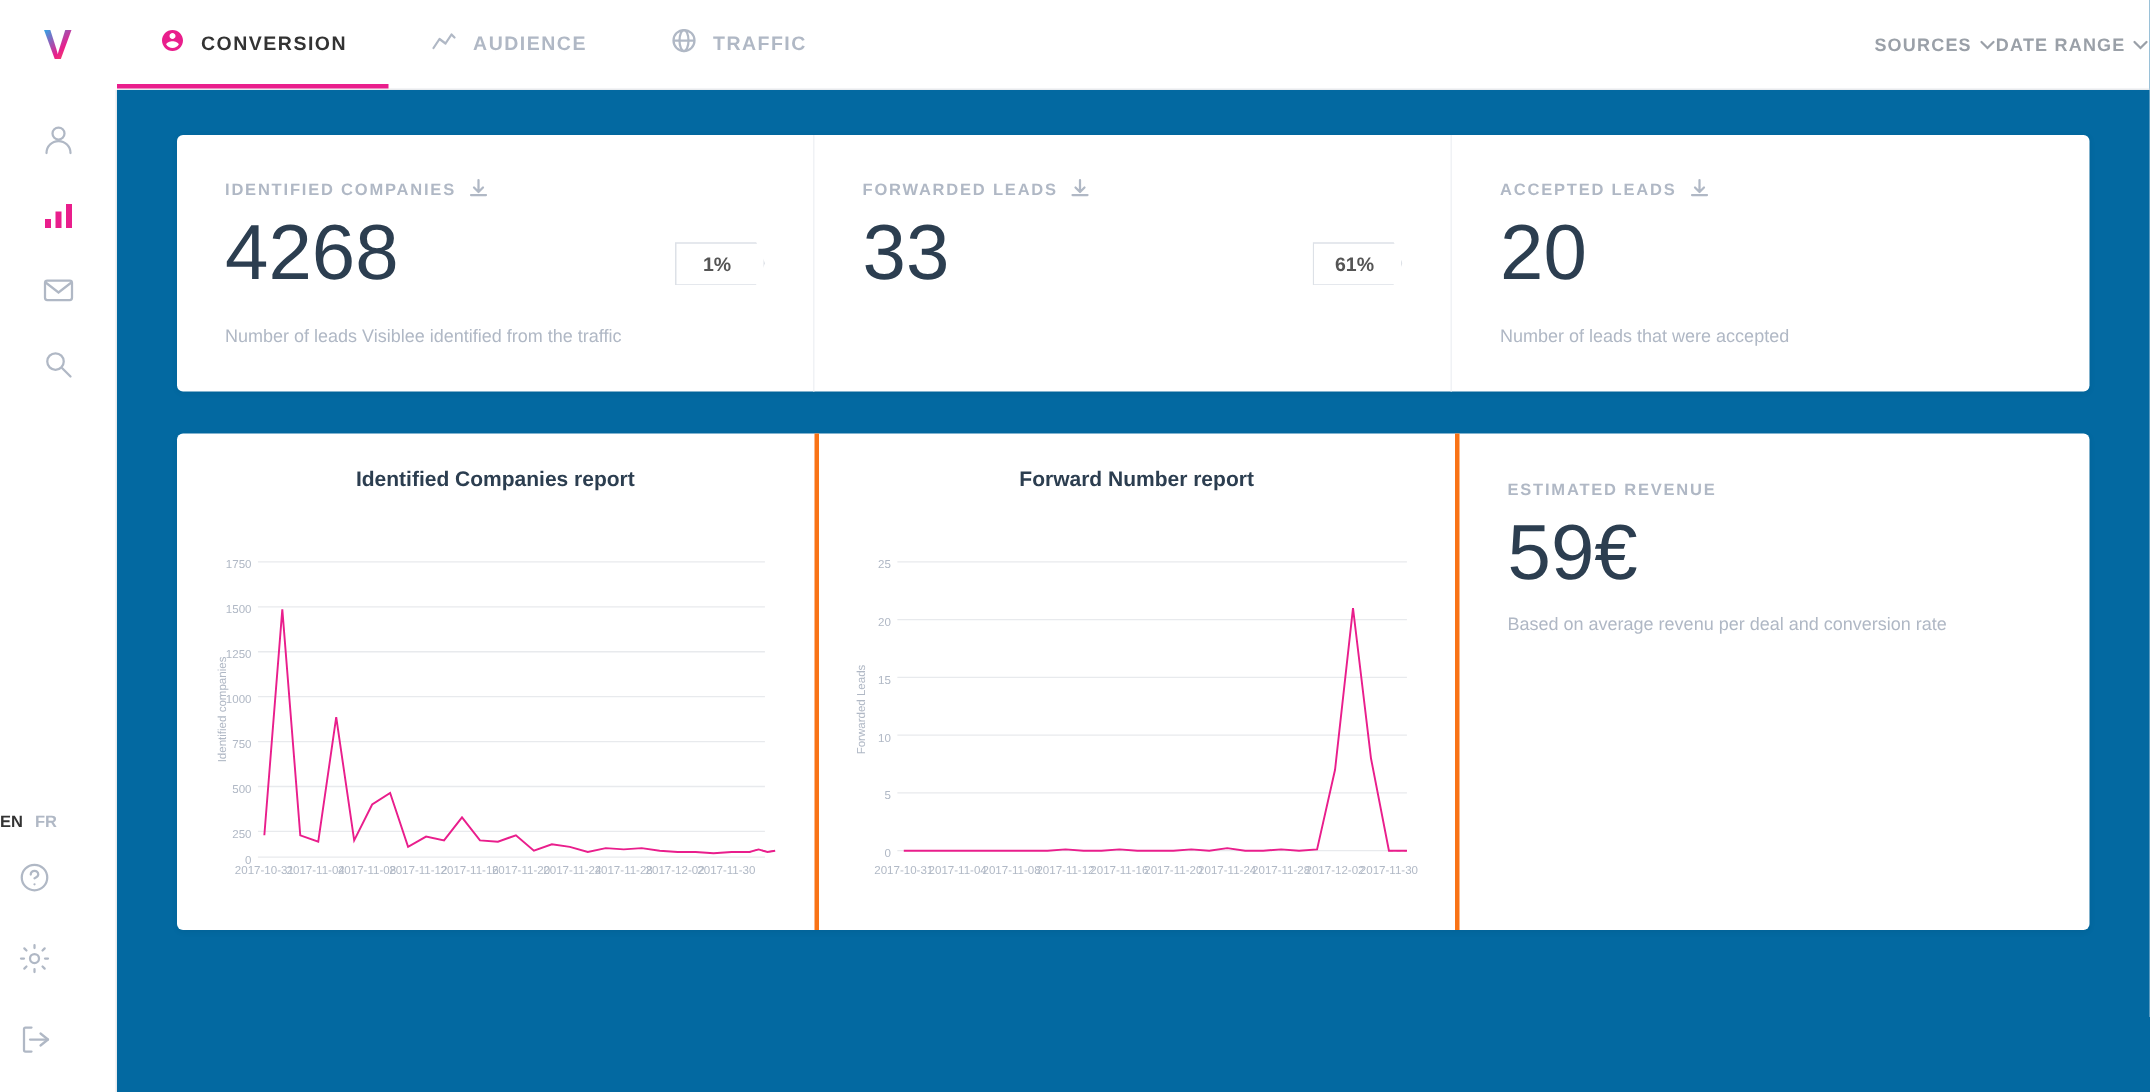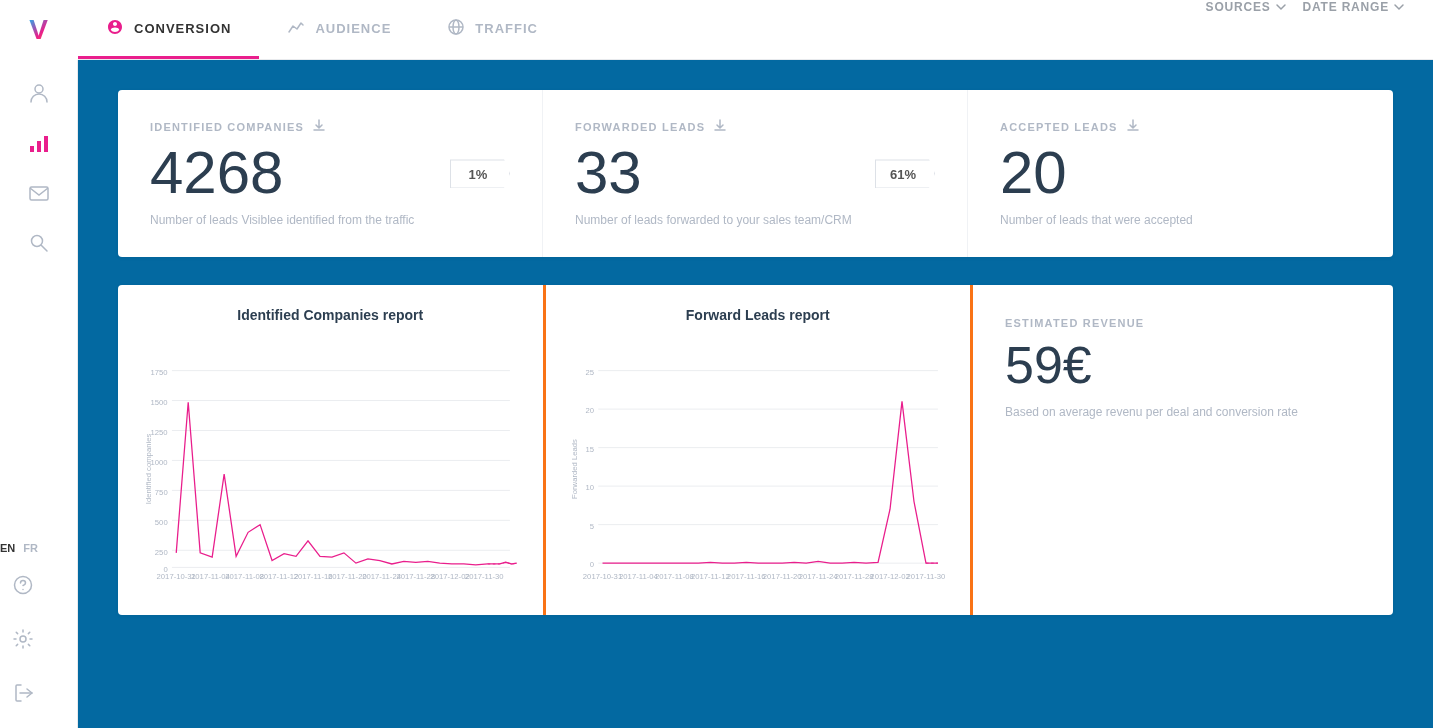--- a/index.html
+++ b/index.html
@@ -92,23 +92,22 @@
       border-bottom: 3px solid transparent;
       text-transform: uppercase;
     }
     .topnav-tab.active {
       color: #333;
       border-bottom-color: #e91e8c;
     }
     .topnav-right {
       margin-left: auto;
       display: flex;
-      align-items: flex-start;
-      gap: 16px;
-      padding-right: 28px;
+      align-items: center;
+      gap: 0;
       font-size: 12px;
       font-weight: 600;
       color: #b0b8c5;
       letter-spacing: 0.5px;
     }
     .topnav-right .dropdown-btn {
       display: flex;
       align-items: center;
       gap: 4px;
       cursor: pointer;
@@ -153,25 +152,25 @@
       align-items: center;
       gap: 8px;
       margin-bottom: 8px;
     }
     .stat-label .download-icon {
       font-size: 14px;
       color: #b0b8c5;
       cursor: pointer;
     }
     .stat-value {
-      font-size: 60px;
+      font-size: 52px;
       font-weight: 300;
       color: #2c3e50;
       line-height: 1;
-      margin-bottom: 8px;
+      margin-bottom: 20px;
     }
     .stat-desc {
       font-size: 12px;
       color: #b0b8c5;
       line-height: 1.5;
     }
     .stat-badge {
       position: absolute;
       right: 32px;
       top: 50%;
@@ -401,21 +400,20 @@
         <div class="stat-label">
           <span>FORWARDED LEADS</span>
           <span class="download-icon">
             <svg width="14" height="14" viewBox="0 0 14 14" fill="none">
                 <path d="M7 2v7M4 7l3 3 3-3" stroke="#b0b8c5" stroke-width="1.5" stroke-linecap="round" stroke-linejoin="round"></path>
                 <line x1="2" y1="12" x2="12" y2="12" stroke="#b0b8c5" stroke-width="1.5" stroke-linecap="round"></line>
               </svg>
           </span>
         </div>
         <div class="stat-value">33</div>
-        <div class="stat-desc">Number of leads forwarded to your sales team/CRM</div>
         <div class="stat-badge">61%</div>
       </div>
 
       <div class="stat-card">
         <div class="stat-label">
           <span>ACCEPTED LEADS</span>
           <span class="download-icon">
             <svg width="14" height="14" viewBox="0 0 14 14" fill="none">
                 <path d="M7 2v7M4 7l3 3 3-3" stroke="#b0b8c5" stroke-width="1.5" stroke-linecap="round" stroke-linejoin="round"></path>
                 <line x1="2" y1="12" x2="12" y2="12" stroke="#b0b8c5" stroke-width="1.5" stroke-linecap="round"></line>
@@ -498,21 +496,21 @@
             <text x="240" y="258" class="chart-axis-label" text-anchor="middle" font-size="7">2017-11-20</text>
             <text x="280" y="258" class="chart-axis-label" text-anchor="middle" font-size="7">2017-11-24</text>
             <text x="320" y="258" class="chart-axis-label" text-anchor="middle" font-size="7">2017-11-28</text>
             <text x="360" y="258" class="chart-axis-label" text-anchor="middle" font-size="7">2017-12-02</text>
             <text x="400" y="258" class="chart-axis-label" text-anchor="middle" font-size="7">2017-11-30</text>
           </svg>
         </div>
       </div>
 
       <div class="chart-card">
-        <div class="chart-title">Forward Leads report</div>
+        <div class="chart-title">Forward Number report</div>
         <div class="chart-container">
           <svg id="chart2-svg" width="100%" height="260" viewBox="0 0 440 260">
 
             <text x="28" y="20" class="chart-axis-label" text-anchor="end">25</text>
             <text x="28" y="65" class="chart-axis-label" text-anchor="end">20</text>
             <text x="28" y="110" class="chart-axis-label" text-anchor="end">15</text>
             <text x="28" y="155" class="chart-axis-label" text-anchor="end">10</text>
             <text x="28" y="200" class="chart-axis-label" text-anchor="end">5</text>
             <text x="28" y="245" class="chart-axis-label" text-anchor="end">0</text>
 

